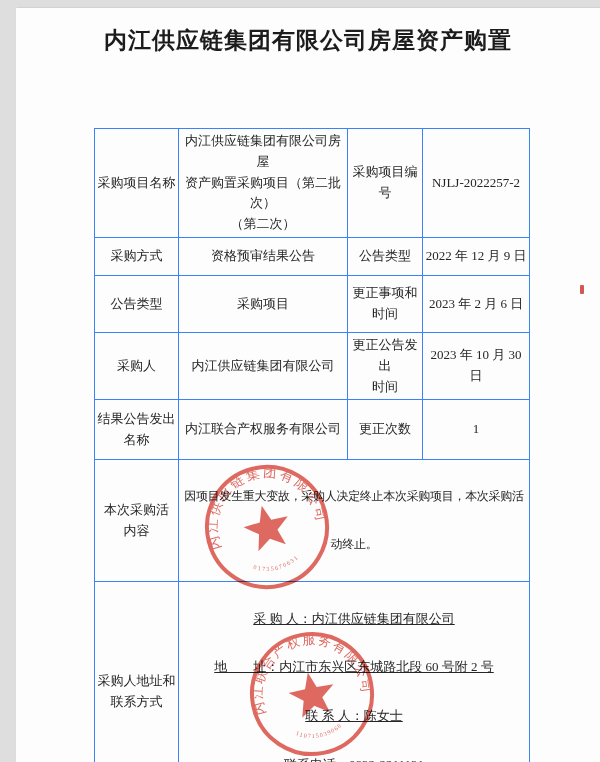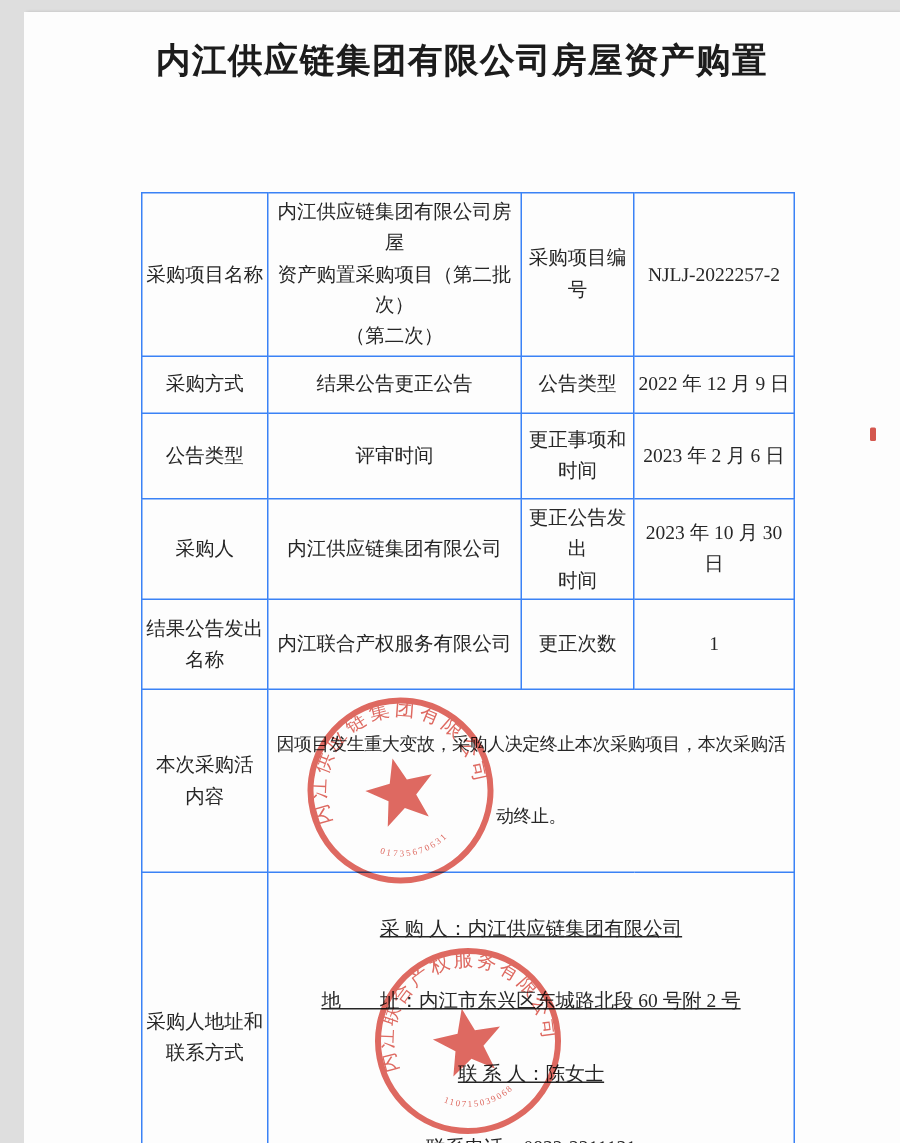--- a/index.html
+++ b/index.html
@@ -60,27 +60,27 @@
         <tr style="height:77px">
       <td>采购项目名称</td>
       <td>内江供应链集团有限公司房屋
 资产购置采购项目（第二批次）
 （第二次）</td>
       <td>采购项目编号</td>
       <td>NJLJ-2022257-2</td>
     </tr>
     <tr style="height:38px">
       <td>采购方式</td>
-      <td>结果公告更正公告</td>
+      <td>资格预审结果公告</td>
       <td>公告类型</td>
       <td>2022 年 12 月 9 日</td>
     </tr>
     <tr style="height:57px">
       <td>公告类型</td>
-      <td>评审时间</td>
+      <td>采购项目</td>
       <td>更正事项和
 时间</td>
       <td>2023 年 2 月 6 日</td>
     </tr>
     <tr style="height:60px">
       <td>采购人</td>
       <td>内江供应链集团有限公司</td>
       <td>更正公告发出
 时间</td>
       <td>2023 年 10 月 30 日</td>

